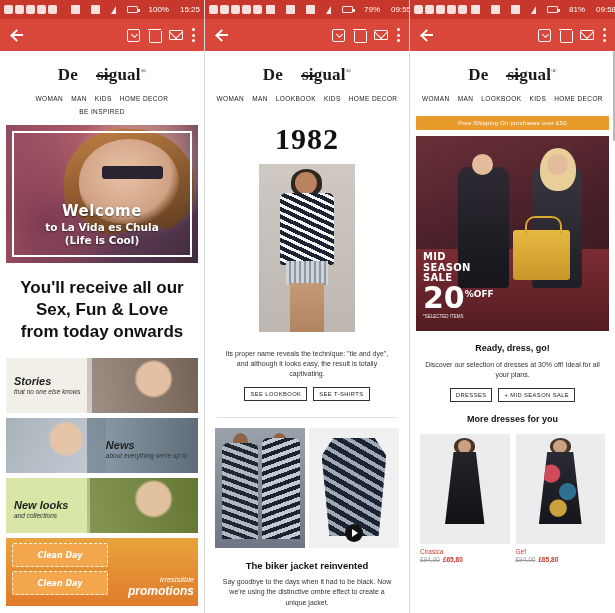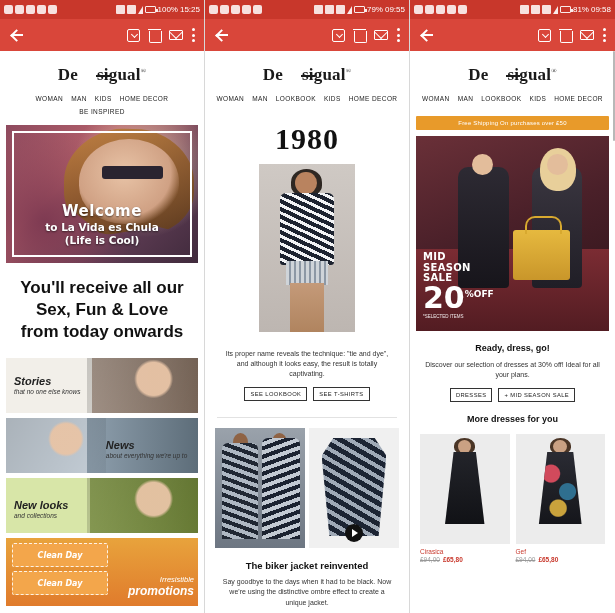--- a/index.html
+++ b/index.html
@@ -29,21 +29,21 @@
     background: #c8372b;
     color: #fff;
     display: flex;
     align-items: center;
     font-size: 8px;
     padding: 0 4px;
     gap: 2px;
   }
   .sb-left { display: flex; align-items: center; gap: 2px; flex: 0 0 auto; }
   .sb-spacer { flex: 1 1 auto; }
-  .sb-right { display: flex; align-items: center; gap: 2px; flex: 0 0 auto; }
+  .sb-right { display: flex; align-items: center; gap: 11px; flex: 0 0 auto; }
   .sb-ico {
     width: 9px; height: 9px;
     background: rgba(255,255,255,0.85);
     border-radius: 1px;
     display: inline-block;
   }
   .sb-ico.sq { border-radius: 2px; }
   .sb-text { font-size: 8px; line-height: 1; white-space: nowrap; }
   .sb-batt {
     width: 11px; height: 7px;
@@ -648,21 +648,21 @@
       </div>
 
       <div class="navrow">
         <span>WOMAN</span>
         <span>MAN</span>
         <span>LOOKBOOK</span>
         <span>KIDS</span>
         <span>HOME DECOR</span>
       </div>
 
-      <div class="headline1984">1980</div>
+      <div class="headline1984">1982</div>
 
       <div class="prod-img">
         <div class="hairdark"></div>
         <div class="model-head"></div>
         <div class="stripe-top"></div>
         <div class="shorts"></div>
         <div class="legs"></div>
       </div>
 
       <div class="caption-block">

